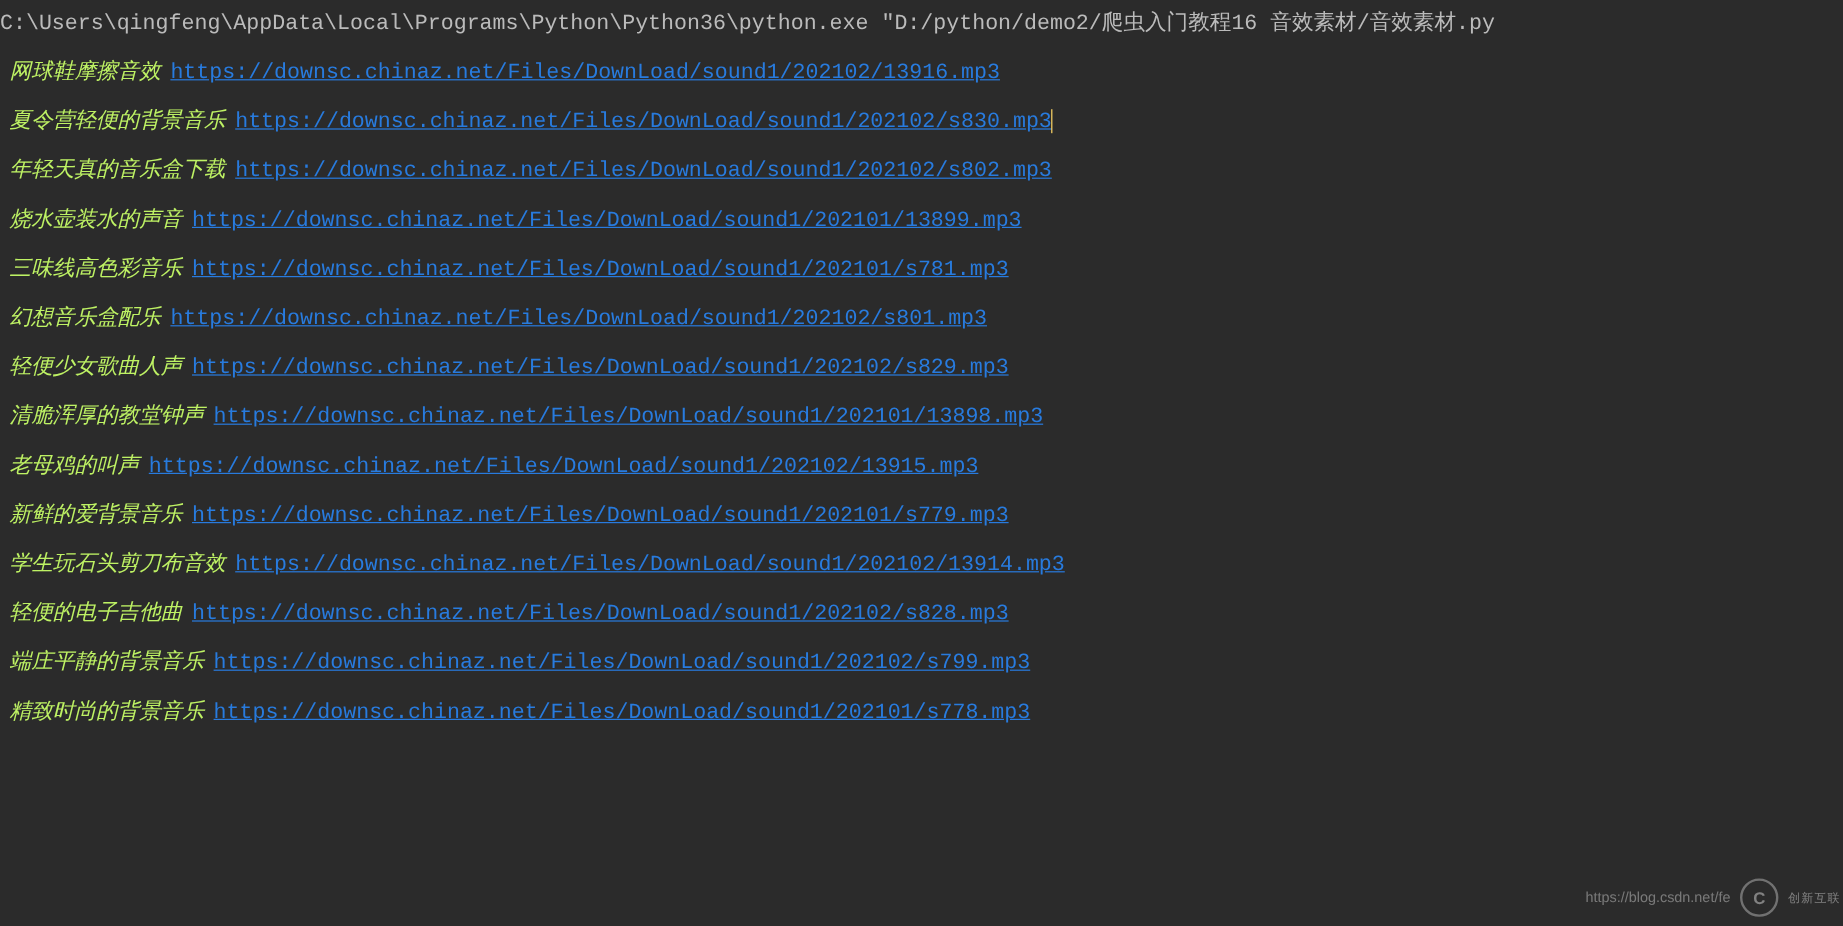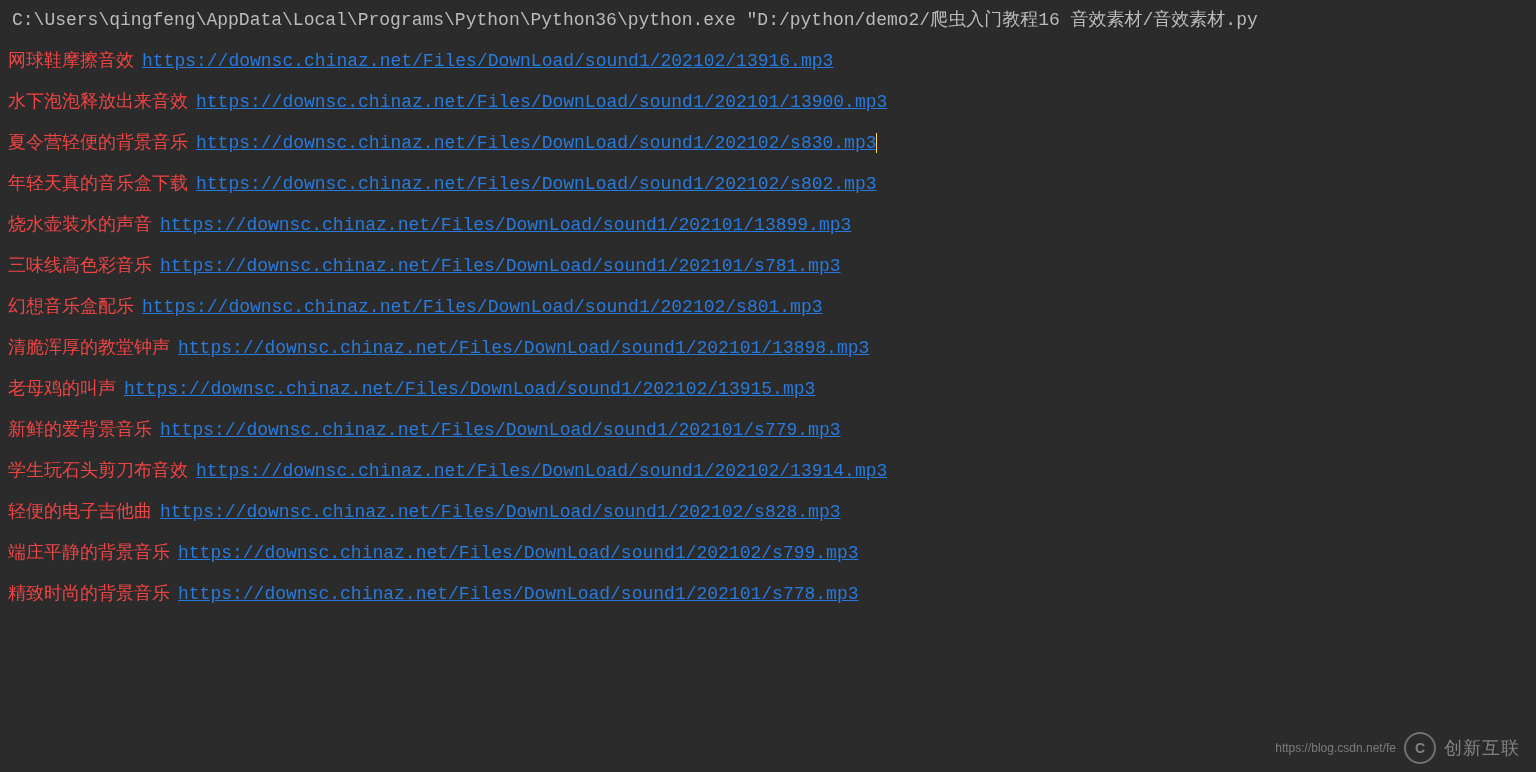--- a/index.html
+++ b/index.html
@@ -15,49 +15,50 @@
     position: relative;
   }
   .console {
     padding: 0;
     line-height: 41px;
     white-space: nowrap;
     position: relative;
   }
   .cmd-line {
     color: #bbbbbb;
-    padding-left: 12px;
+    padding-left: 0;
   }
   .cmd-line .path {
     color: #bbbbbb;
   }
   .cmd-line .script {
     color: #bbbbbb;
   }
   .out-row {
     padding-left: 8px;
   }
   .out-label {
-    color: #ef4444;
+    color: #bef264;
     margin-right: 8px;
+    font-style: italic;
   }
   .out-url {
     color: #287bde;
     text-decoration: underline;
   }
   .cursor {
     border-right: 1px solid #ffd866;
     display: inline-block;
     height: 20px;
     vertical-align: middle;
     margin-left: -1px;
   }
   .watermark {
     position: absolute;
-    right: 16px;
+    right: 2px;
     bottom: 8px;
     display: flex;
     align-items: center;
     gap: 8px;
     color: rgba(200,200,200,0.5);
     font-family: sans-serif;
     font-size: 12px;
   }
   .watermark .logo {
     width: 28px;
@@ -66,42 +67,42 @@
     border-radius: 50%;
     display: inline-flex;
     align-items: center;
     justify-content: center;
     font-size: 14px;
     font-weight: 700;
     color: rgba(200,200,200,0.55);
     font-family: sans-serif;
   }
   .watermark .cn {
-    font-size: 18px;
+    font-size: 10px;
     color: rgba(200,200,200,0.55);
     letter-spacing: 1px;
   }
 </style>
 </head>
 <body>
 
 <div class="console">
   <div class="cmd-line">
     <span class="path">C:\Users\qingfeng\AppData\Local\Programs\Python\Python36\python.exe</span>
     <span> </span>
     <span class="script">"D:/python/demo2/爬虫入门教程16 音效素材/音效素材.py</span>
   </div>
   <div id="rows">
       <div class="out-row"><span class="out-label">网球鞋摩擦音效</span><a class="out-url" href="javascript:void(0)">https://downsc.chinaz.net/Files/DownLoad/sound1/202102/13916.mp3</a></div>
-      <div class="out-row"><span class="out-label">水下泡泡释放出来音效</span><a class="out-url" href="javascript:void(0)">https://downsc.chinaz.net/Files/DownLoad/sound1/202101/13900.mp3</a></div>
       <div class="out-row"><span class="out-label">夏令营轻便的背景音乐</span><a class="out-url" href="javascript:void(0)">https://downsc.chinaz.net/Files/DownLoad/sound1/202102/s830.mp3</a><span class="cursor"></span></div>
       <div class="out-row"><span class="out-label">年轻天真的音乐盒下载</span><a class="out-url" href="javascript:void(0)">https://downsc.chinaz.net/Files/DownLoad/sound1/202102/s802.mp3</a></div>
       <div class="out-row"><span class="out-label">烧水壶装水的声音</span><a class="out-url" href="javascript:void(0)">https://downsc.chinaz.net/Files/DownLoad/sound1/202101/13899.mp3</a></div>
       <div class="out-row"><span class="out-label">三味线高色彩音乐</span><a class="out-url" href="javascript:void(0)">https://downsc.chinaz.net/Files/DownLoad/sound1/202101/s781.mp3</a></div>
       <div class="out-row"><span class="out-label">幻想音乐盒配乐</span><a class="out-url" href="javascript:void(0)">https://downsc.chinaz.net/Files/DownLoad/sound1/202102/s801.mp3</a></div>
+      <div class="out-row"><span class="out-label">轻便少女歌曲人声</span><a class="out-url" href="javascript:void(0)">https://downsc.chinaz.net/Files/DownLoad/sound1/202102/s829.mp3</a></div>
       <div class="out-row"><span class="out-label">清脆浑厚的教堂钟声</span><a class="out-url" href="javascript:void(0)">https://downsc.chinaz.net/Files/DownLoad/sound1/202101/13898.mp3</a></div>
       <div class="out-row"><span class="out-label">老母鸡的叫声</span><a class="out-url" href="javascript:void(0)">https://downsc.chinaz.net/Files/DownLoad/sound1/202102/13915.mp3</a></div>
       <div class="out-row"><span class="out-label">新鲜的爱背景音乐</span><a class="out-url" href="javascript:void(0)">https://downsc.chinaz.net/Files/DownLoad/sound1/202101/s779.mp3</a></div>
       <div class="out-row"><span class="out-label">学生玩石头剪刀布音效</span><a class="out-url" href="javascript:void(0)">https://downsc.chinaz.net/Files/DownLoad/sound1/202102/13914.mp3</a></div>
       <div class="out-row"><span class="out-label">轻便的电子吉他曲</span><a class="out-url" href="javascript:void(0)">https://downsc.chinaz.net/Files/DownLoad/sound1/202102/s828.mp3</a></div>
       <div class="out-row"><span class="out-label">端庄平静的背景音乐</span><a class="out-url" href="javascript:void(0)">https://downsc.chinaz.net/Files/DownLoad/sound1/202102/s799.mp3</a></div>
       <div class="out-row"><span class="out-label">精致时尚的背景音乐</span><a class="out-url" href="javascript:void(0)">https://downsc.chinaz.net/Files/DownLoad/sound1/202101/s778.mp3</a></div>
     </div>
 </div>
 

